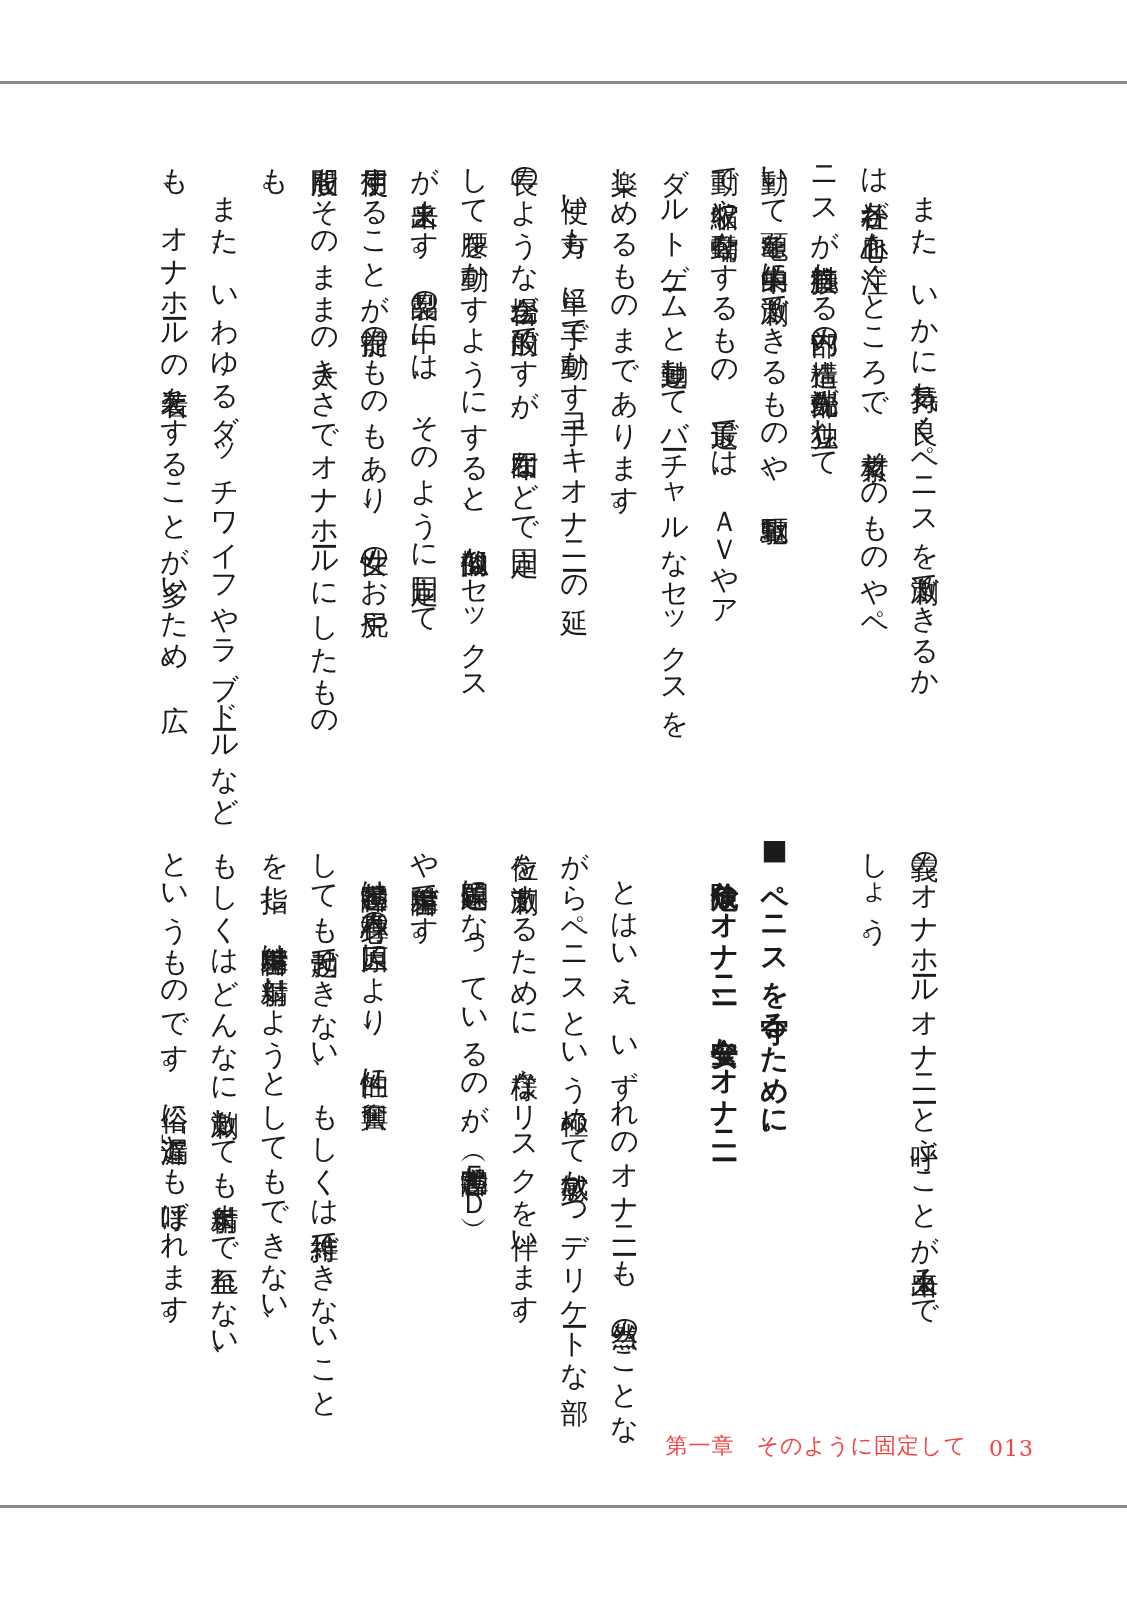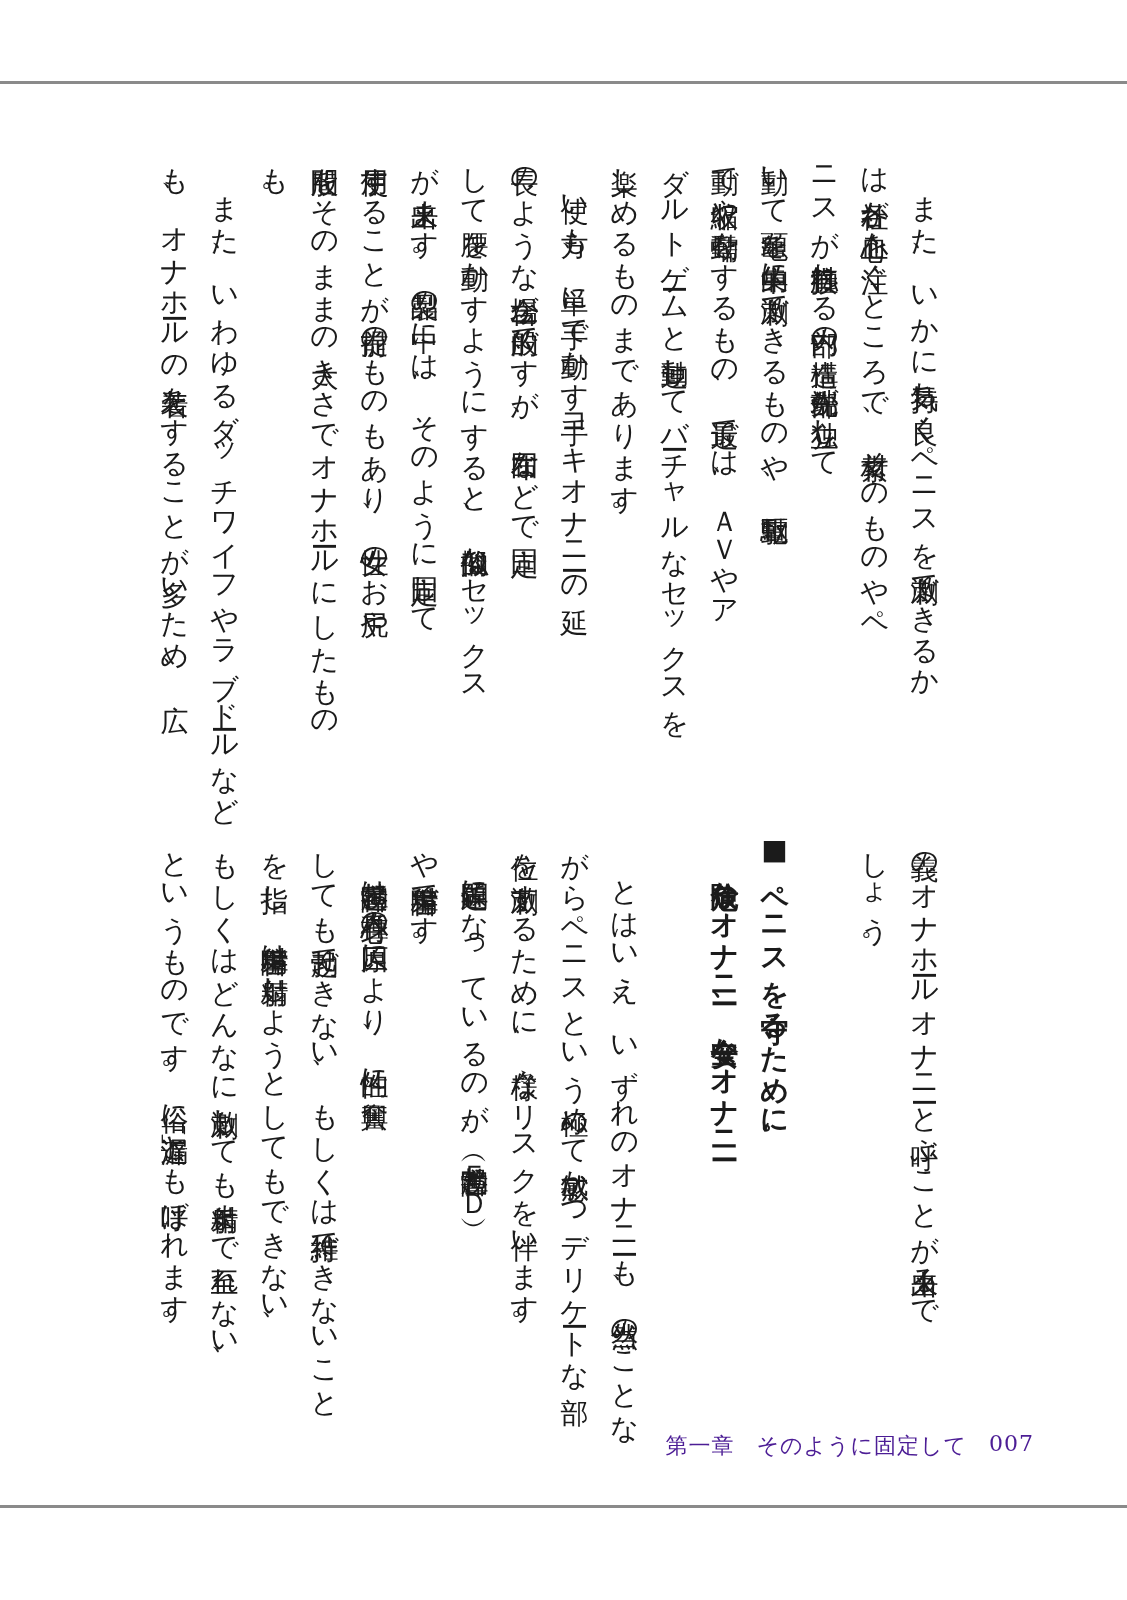--- a/index.html
+++ b/index.html
@@ -38,24 +38,24 @@
 
   .col { min-width: 50px; }
   .col:empty::before { content: "\3000"; }
   .col.heading { font-weight: bold; }
 
   .footer {
     position: absolute;
     top: 1431px;
     right: 93px;
     display: flex;
-    align-items: flex-start;
+    align-items: flex-end;
     gap: 22px;
     font-size: 22px;
-    color: #4c1d95;
+    color: #ef4444;
     letter-spacing: 1px;
     white-space: nowrap;
   }
 </style>
 </head>
 <body>
 
 <div class="page">
 
   <div class="rule rule-top"></div>
@@ -96,16 +96,16 @@
     <div class="col">を指し、射精障害は射精しようとしてもできない、</div>
     <div class="col">もしくはどんなに刺激しても射精まで至れない、</div>
     <div class="col">というものです。俗に「遅漏」とも呼ばれます。</div>
   </div>
 
   <div class="rule rule-bottom"></div>
 
   <div class="footer">
     <span>第一章</span>
     <span>そのように固定して</span>
-    <span>007</span>
+    <span>013</span>
   </div>
 
 </div>
 
 </body></html>

